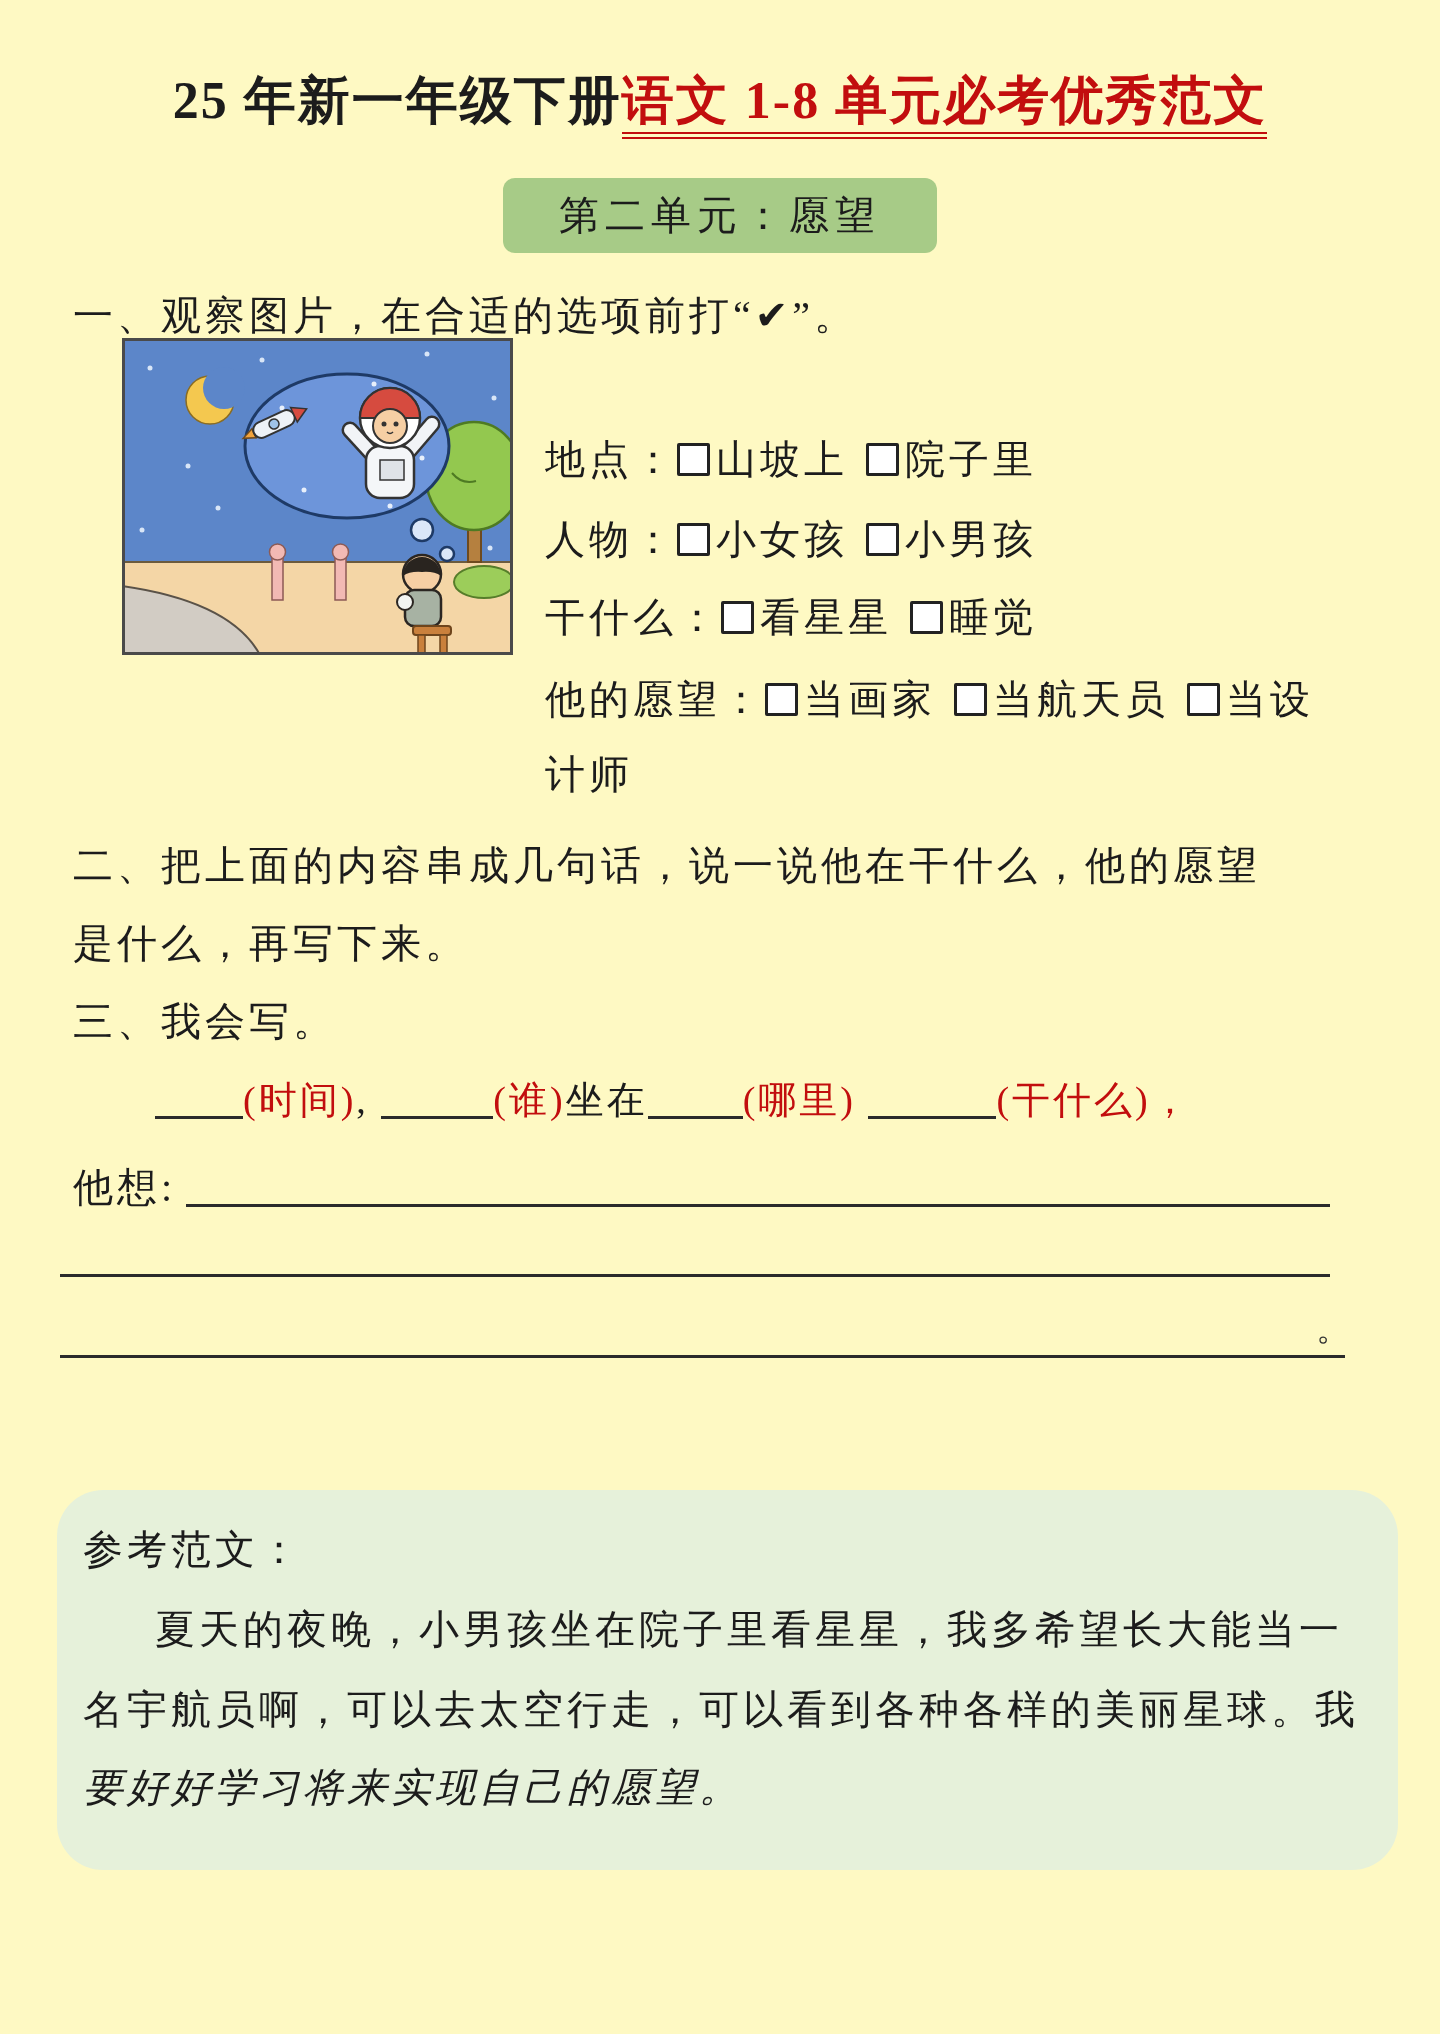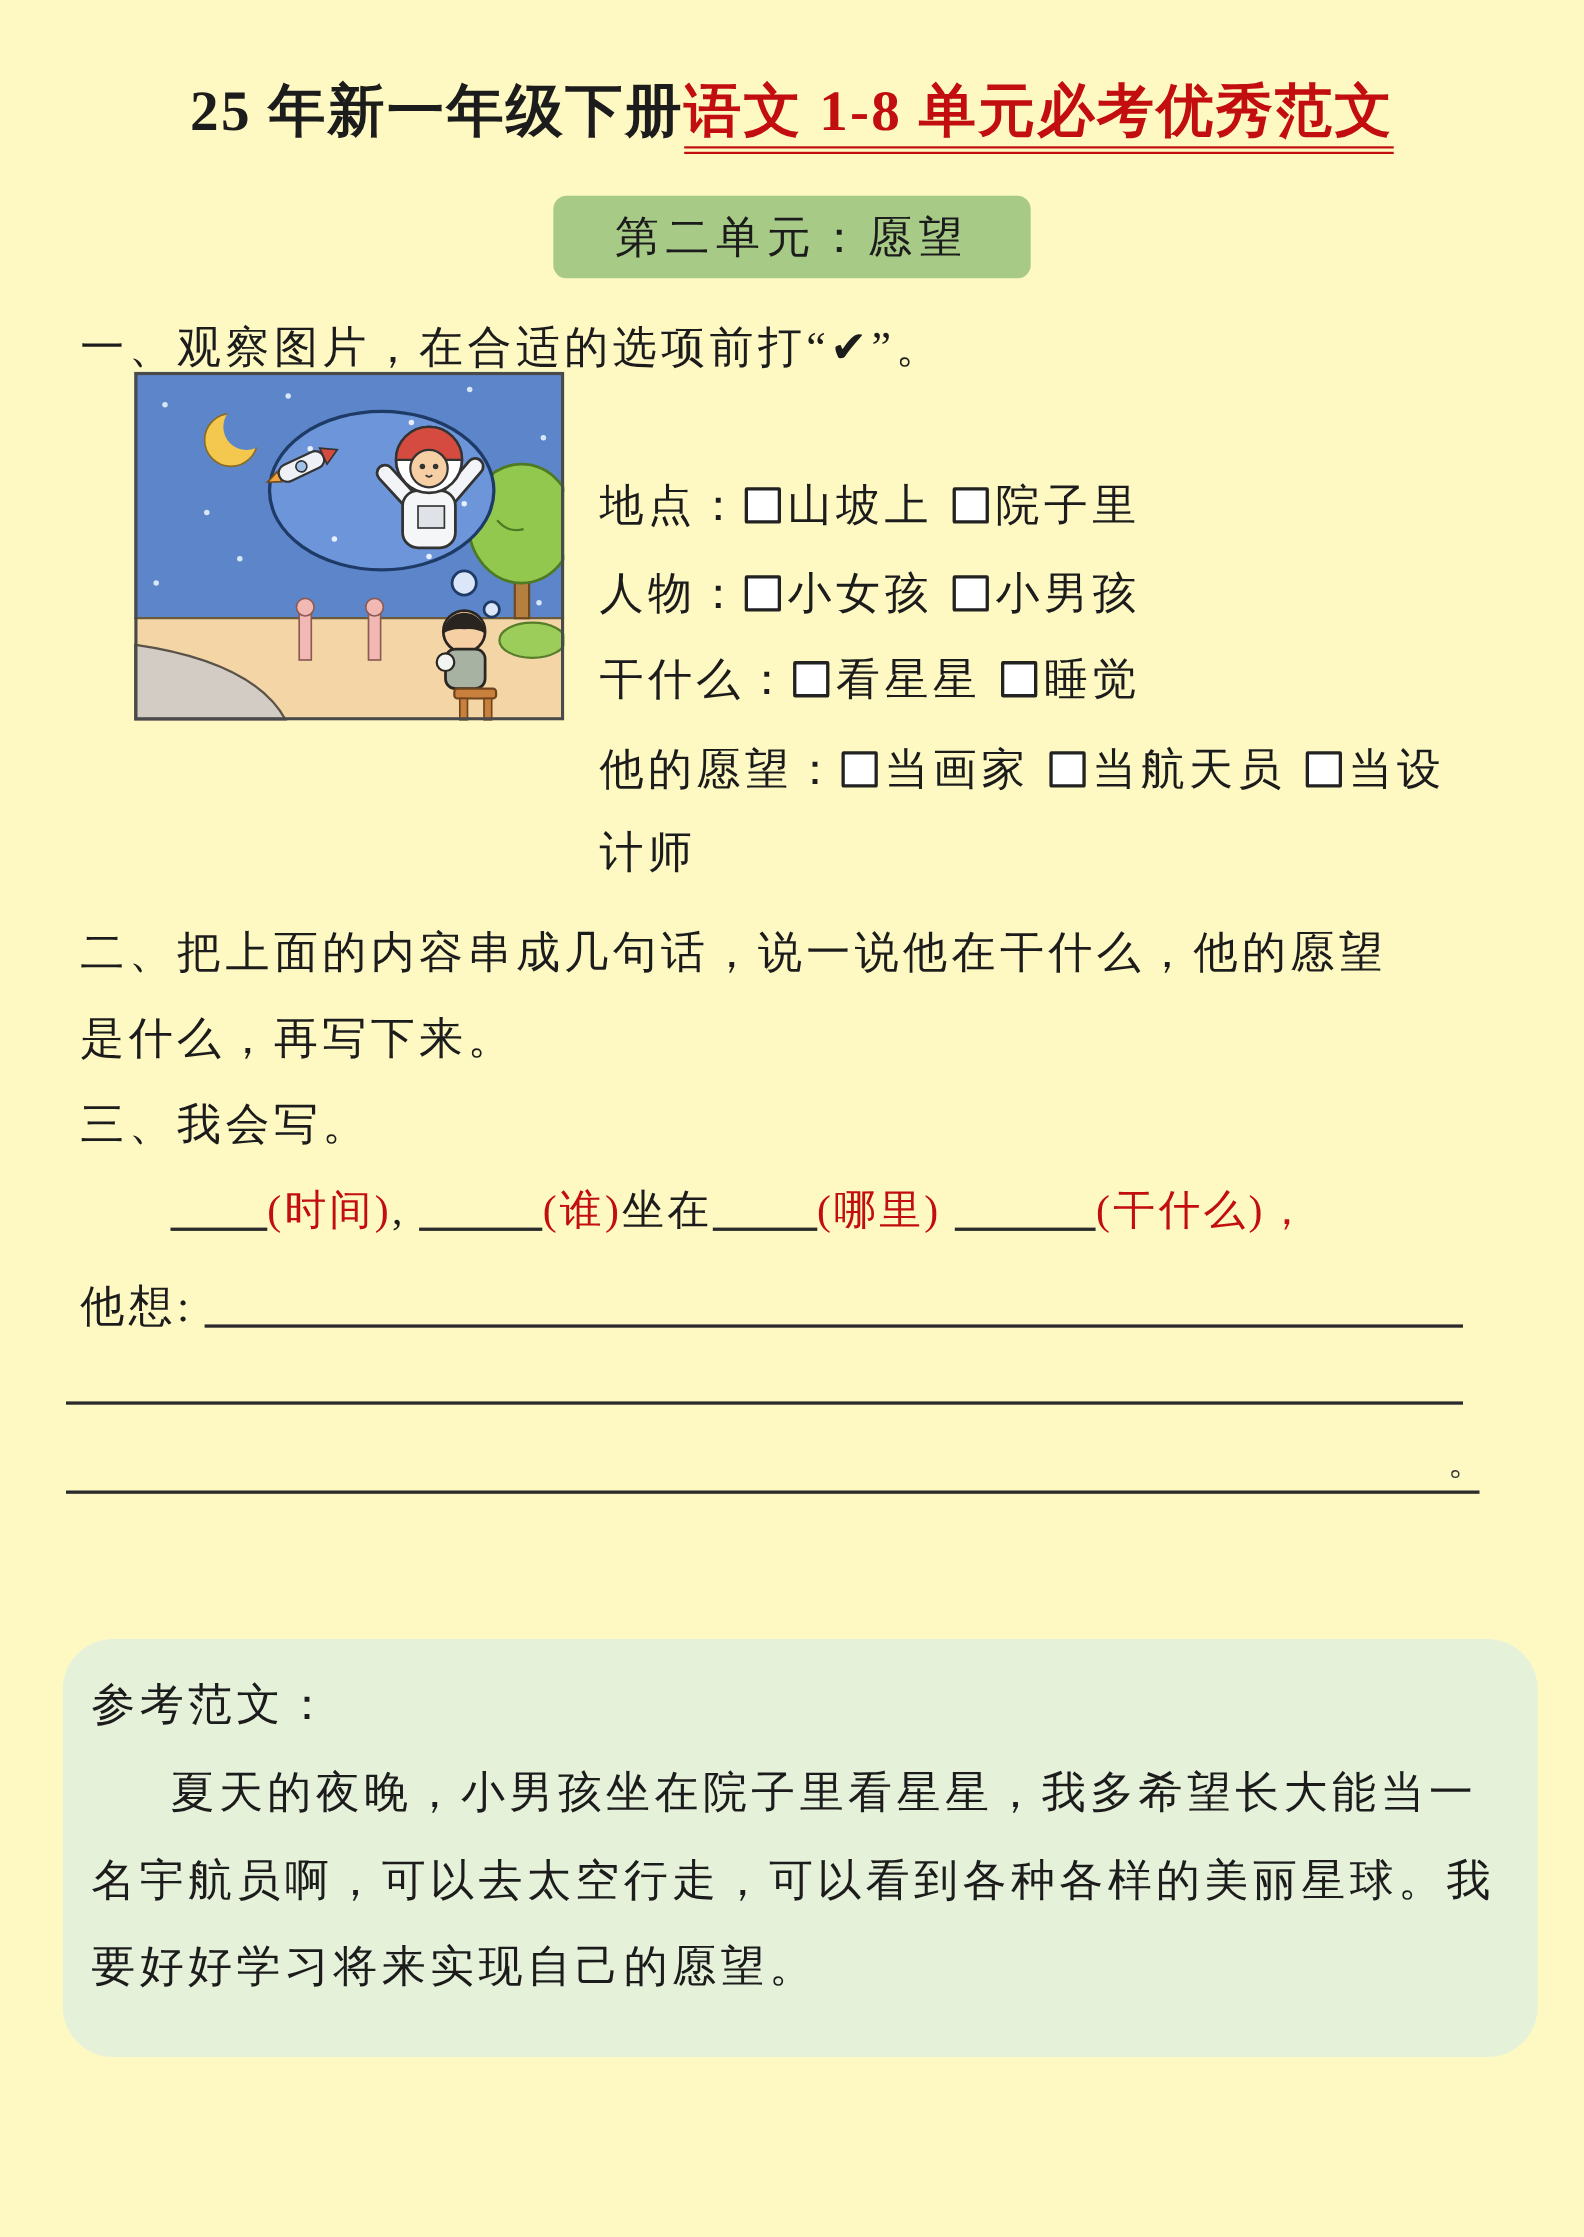--- a/index.html
+++ b/index.html
@@ -168,16 +168,16 @@
   </div>
 
   <div class="rule" style="left:60px;top:1274px;width:1270px;"></div>
   <div class="rule" style="left:60px;top:1355px;width:1285px;"></div>
   <div class="period">。</div>
 
   <div class="refbox">
     <div class="t" style="left:26px;top:24px;">参考范文：</div>
     <div class="t" style="left:98px;top:104px;">夏天的夜晚，小男孩坐在院子里看星星，我多希望长大能当一</div>
     <div class="t" style="left:26px;top:184px;">名宇航员啊，可以去太空行走，可以看到各种各样的美丽星球。我</div>
-    <div class="t" style="left:26px;top:262px;">要好好学习将来实现自己的愿望。</div>
+    <div class="t" style="left:26px;top:262px;font-style:italic;">要好好学习将来实现自己的愿望。</div>
   </div>
 
 </div>
 
 </body></html>

